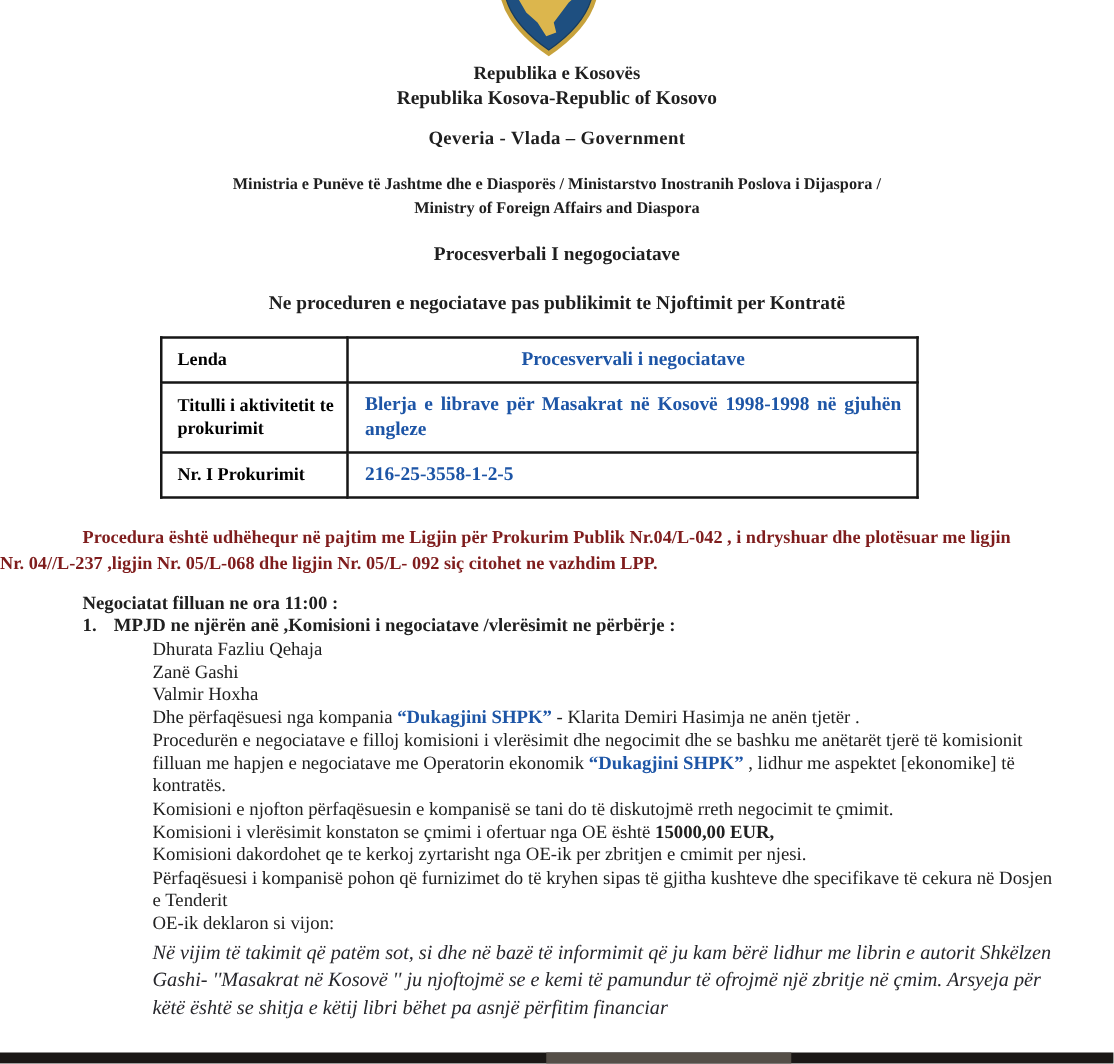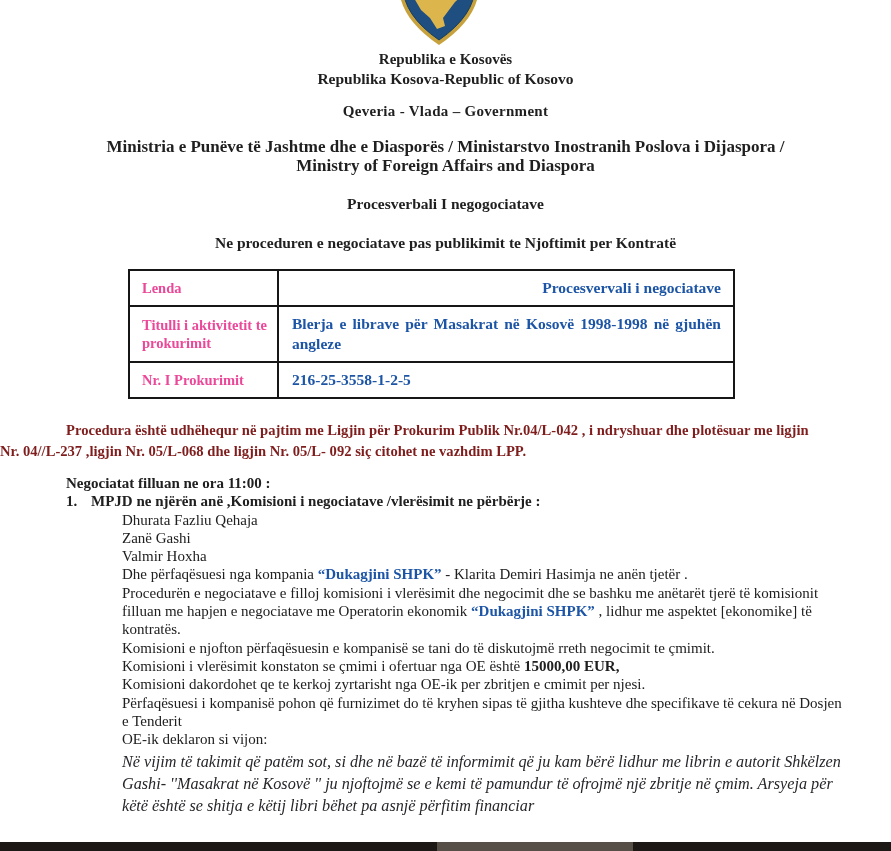--- a/index.html
+++ b/index.html
@@ -8,35 +8,35 @@
     position:relative; width:891px; height:851px; overflow:hidden;
     background:#ffffff; color:#1f1f1f;
     font-family:Liberation Serif, serif;
   }
   .emblem { position:absolute; left:394px; top:-64px; }
 
   .header { text-align:center; padding-top:51px; font-weight:bold; }
   .rep-sq   { font-size:15px; }
   .rep-multi{ font-size:15.5px; margin-top:2px; }
   .gov      { font-size:15px; margin-top:15px; letter-spacing:0.3px; }
-  .ministry { margin-top:17px; font-size:17px; line-height:19px; }
+  .ministry { margin-top:17px; font-size:13px; line-height:19px; }
   .doc-title{ margin-top:20px; font-size:15.5px; }
   .subtitle { margin-top:21px; font-size:15.5px; }
 
   .info-table { border-collapse:collapse; margin:17px 0 0 128px; width:607px; }
   .info-table td { border:2px solid #161616; vertical-align:middle; }
   .info-table td.lbl {
-    width:127px; font-weight:bold; font-size:14.5px; color:#ec4899;
+    width:127px; font-weight:bold; font-size:14.5px; color:#000000;
     padding:7px 8px 7px 12px; line-height:18px;
   }
   .info-table td.val {
     font-weight:bold; font-size:15.5px; color:var(--accent-blue,#1d55a6);
     padding:7px 12px 7px 13px; line-height:20px;
   }
-  .info-table tr.center td.val { text-align:right; }
+  .info-table tr.center td.val { text-align:center; }
   .info-table tr.justify td.val { text-align:justify; }
 
   .legal { margin-top:23px; font-weight:bold; font-size:14.6px; color:#7f1d1d; }
   .legal-l1 { margin-left:66px; white-space:nowrap; }
   .legal-l2 { text-align:left; margin-top:4px; }
 
   .body-block { margin:14px 46px 0 66px; font-size:15px; line-height:18.3px; color:#202020; }
   .bold-line { font-weight:bold; }
   .num-item { font-weight:bold; }
   .num-item .num { display:inline-block; width:25px; }

